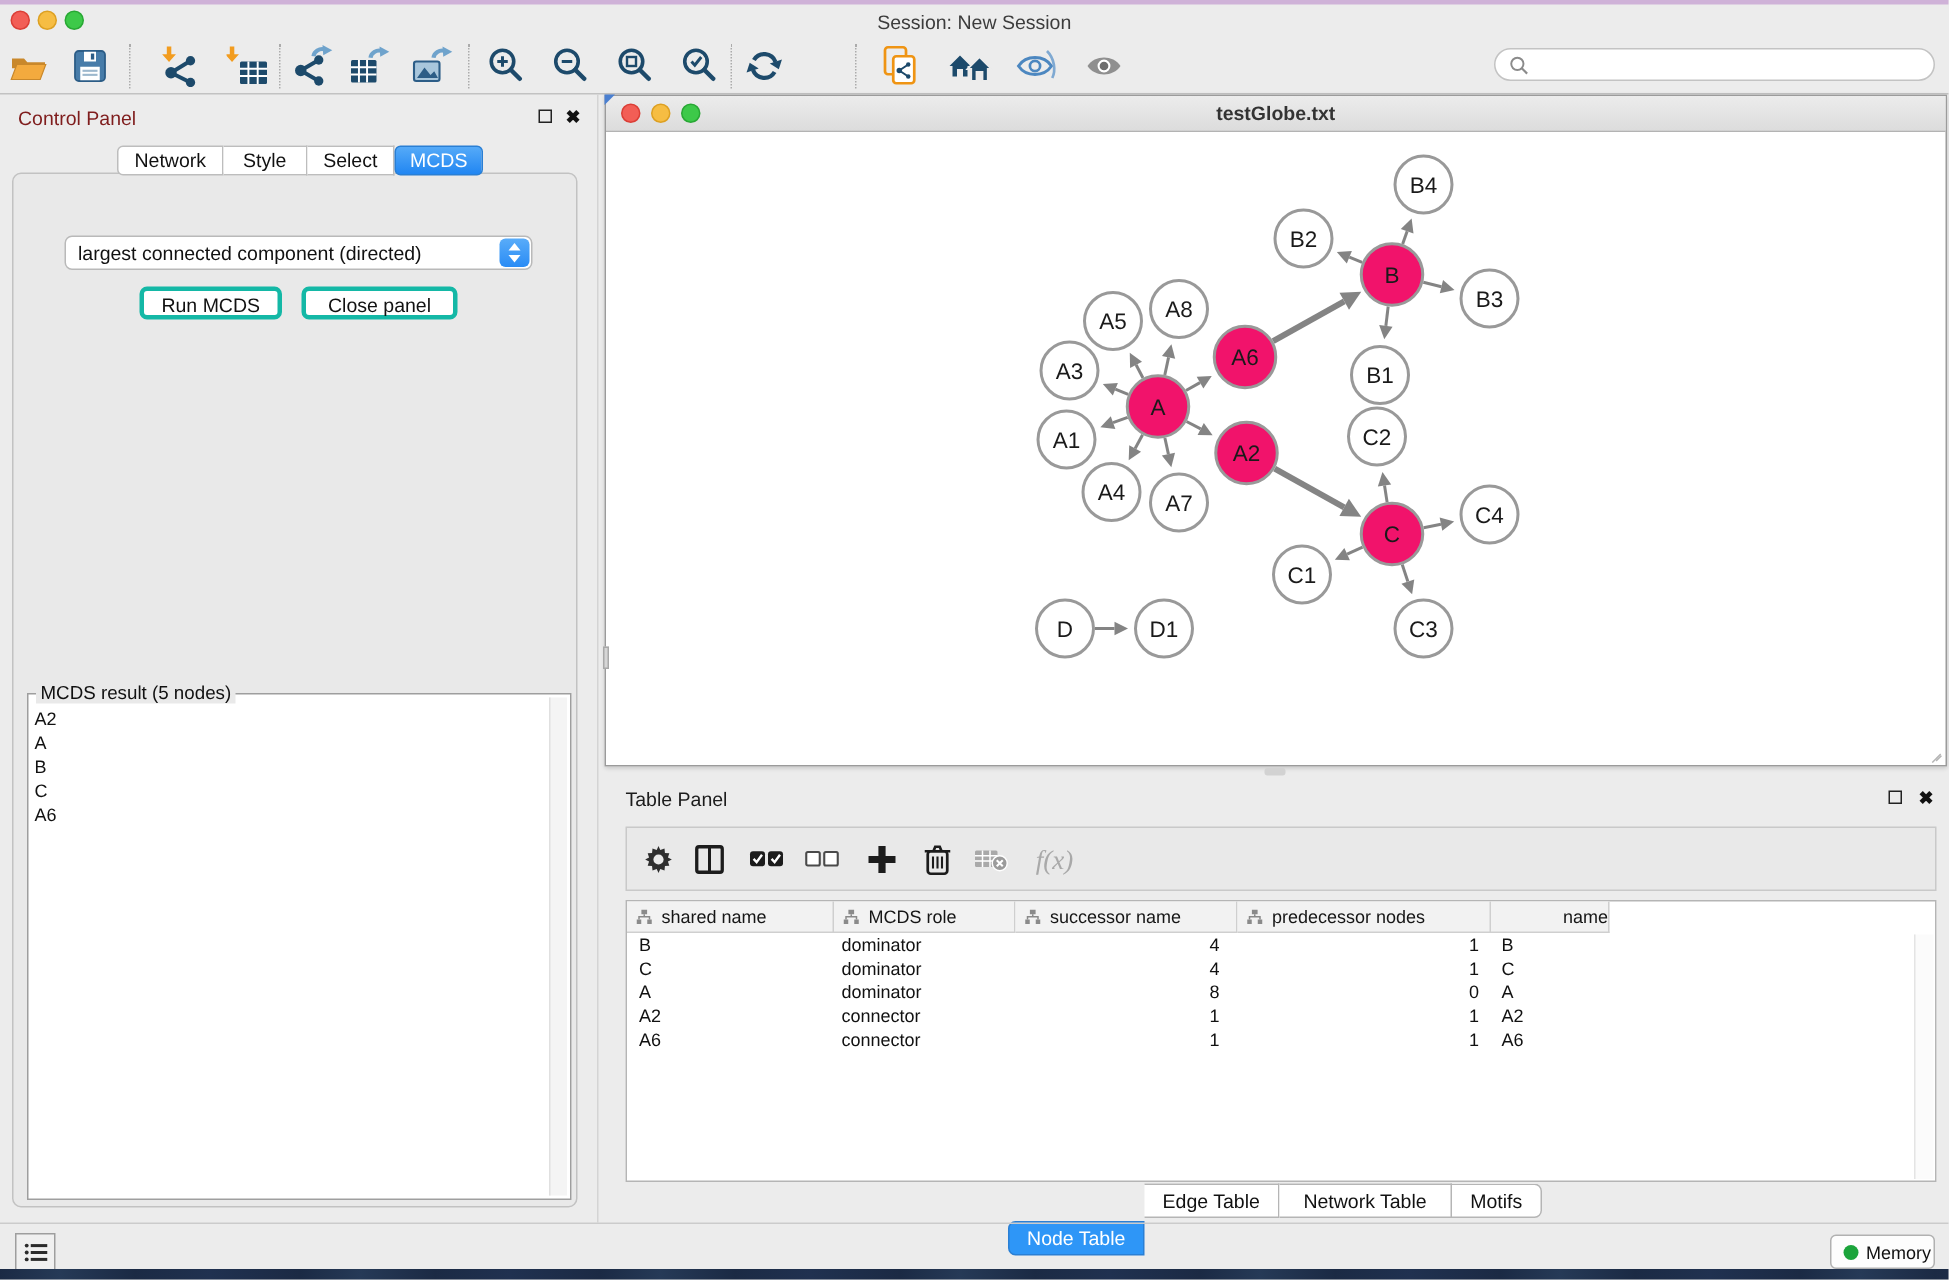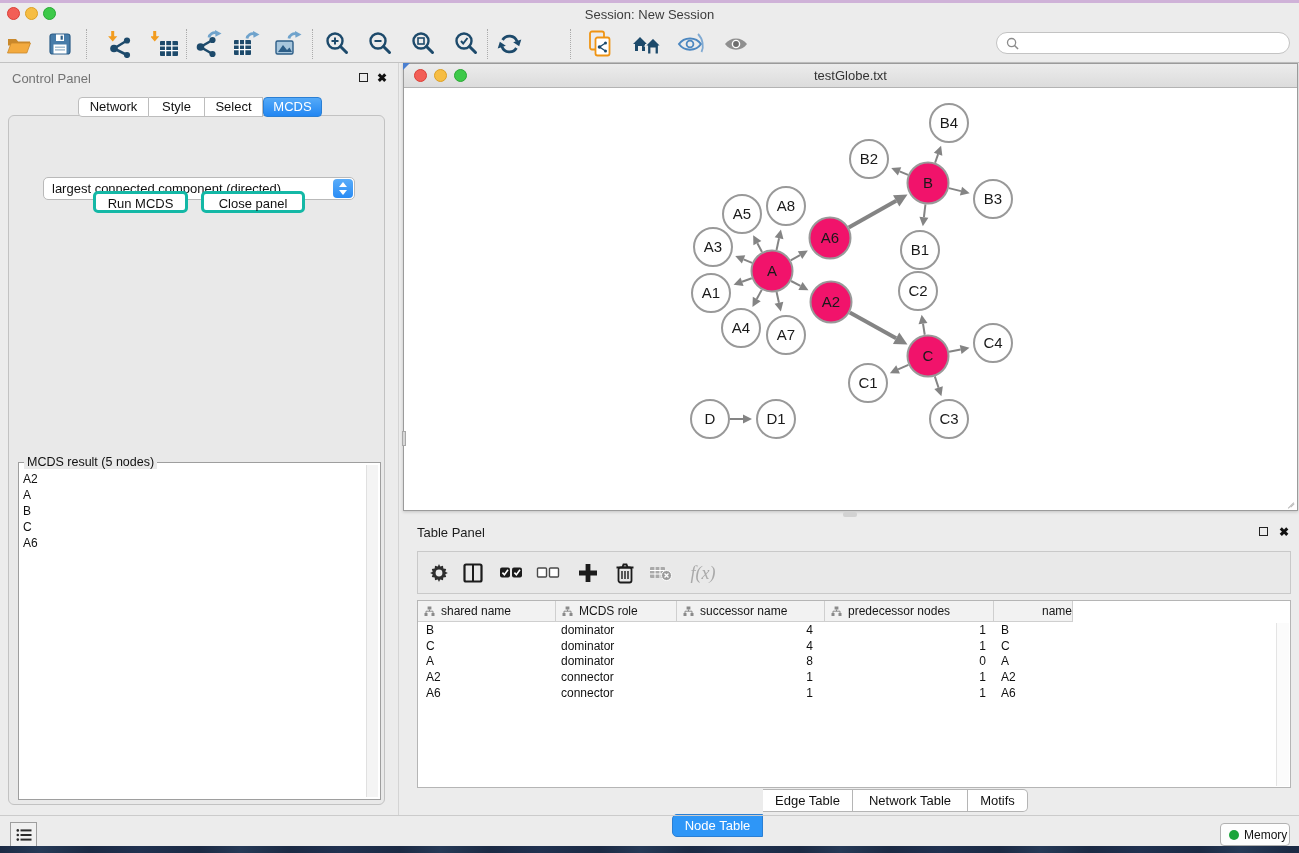--- a/index.html
+++ b/index.html
@@ -19,51 +19,51 @@
 
 
 #toolbar { left:0; top:26px; width:1299px; height:37px; border-bottom:1px solid #c2c2c2; }
 .tb-btn { position:absolute; top:1px; width:34px; height:34px; display:flex; align-items:center; justify-content:center; }
 .tb-sep { position:absolute; top:3px; height:30px; width:1px; border-left:1px dotted #ababab; }
 #search-box { left:996px; top:6px; width:294px; height:22px; background:#fff; border:1px solid #c3c3c3; border-radius:11px; display:flex; align-items:center; padding-left:9px; }
 #search-box input { border:none; outline:none; font-size:12px; width:250px; background:transparent; }
 
 
 #control-panel { left:0; top:63px; width:399px; height:752px; border-right:1px solid #d4d4d4; }
-#cp-title { left:12px; top:8px; font-size:13px; color:#737373; }
+#cp-title { left:12px; top:8px; font-size:13px; color:#7f1d1d; }
 .float-ico { width:9px; height:9px; border:1.5px solid #222; display:inline-block; }
 .close-ico { font-size:12px; font-weight:bold; color:#111; }
 #cp-float { left:359px; top:10px; }
 #cp-close { left:377px; top:8px; }
 #cp-box { left:8px; top:52px; width:377px; height:690px; border:1px solid #c2c2c2; border-radius:6px; background:#e9e9e9; }
 .cp-tab { position:absolute; top:34px; height:20px; background:#fff; border:1px solid #bdbdbd; border-left:none; font-size:13px; color:#111; text-align:center; line-height:18px; z-index:3; }
 .cp-tab.first { border-left:1px solid #bdbdbd; border-radius:4px 0 0 4px; }
 .cp-tab.active { background:linear-gradient(#55aaf8,#2186f2); color:#fff; border:1px solid #2a7fd4; border-radius:4px; }
 #opt-label { left:0; top:74px; width:399px; text-align:center; font-size:13px; color:#1a1a1a; }
-#criterion-select { left:43px; top:94px; width:312px; height:23px; background:#fff; border:1px solid #b9b9b9; border-radius:5px; font-size:13px; color:#111; line-height:21px; padding-left:8px;margin-top:20px; }
+#criterion-select { left:43px; top:94px; width:312px; height:23px; background:#fff; border:1px solid #b9b9b9; border-radius:5px; font-size:13px; color:#111; line-height:21px; padding-left:8px; }
 #criterion-stepper { right:1px; top:1px; width:20px; height:19px; background:linear-gradient(#59acf9,#2a8cf5); border-radius:4px; margin:0; top:1px; }
 .stp { position:absolute; left:6px; width:0; height:0; border-left:4px solid transparent; border-right:4px solid transparent; }
 .stp.up { top:3px; border-bottom:5px solid #fff; }
 .stp.dn { bottom:3px; border-top:5px solid #fff; }
 .cp-btn { position:absolute; top:128px; height:22px; background:#fff; border:3px solid #14b8a6; border-radius:5px; font-size:13px; color:#111; text-align:center; line-height:20px; }
 #run-btn { left:93px; width:95px; }
 #closep-btn { left:201px; width:104px; }
 #result-box { left:18px; top:399px; width:363px; height:338px; border:1px solid #9e9e9e; background:#fff; }
 #result-legend { left:5px; top:-8px; font-size:12.5px; color:#111; background:#e9e9e9; padding:0 3px; }
 .result-item { position:absolute; left:4px; font-size:12px; color:#111; height:16px; line-height:16px; }
 #result-scroll { right:2px; top:2px; width:12px; bottom:2px; background:#f4f4f4; border-left:1px solid #e0e0e0; }
 
 
 #net-window { left:403px; top:63px; width:895px; height:448px; background:#fff; border:1px solid #9b9b9b; box-shadow:0 1px 3px rgba(0,0,0,.18); }
 #net-titlebar { left:0; top:0; right:0; height:24px; background:linear-gradient(#ececec,#dcdcdc); border-bottom:1px solid #b3b3b3; }
 .nlight { width:13px; height:13px; border-radius:50%; top:5px; }
 #nl-red { left:10px; background:#f25e56; border:1px solid #db3e36; }
 #nl-yellow { left:30px; background:#f6bd43; border:1px solid #dda022; }
 #nl-green { left:50px; background:#3dc949; border:1px solid #28a834; }
-#net-title { left:0; right:0; top:0; height:36px; text-align:center; line-height:24px; font-size:13px; color:#333; }
+#net-title { left:0; right:0; top:0; height:36px; text-align:center; line-height:24px; font-size:13px; color:#333;font-weight:bold; }
 #corner-mark { left:-1px; top:-1px; width:0; height:0; border-top:7px solid #4a7fd0; border-right:7px solid transparent; }
 #graph-svg { left:0; top:24px; }
 #net-grip { right:2px; bottom:2px; width:10px; height:10px; }
 #net-grip div { position:absolute; background:#b5b5b5; height:1px; }
 #side-grip { left:-2px; top:367px; width:4px; height:15px; background:#d6d6d6; border:1px solid #a8a8a8; }
 #split-grip { left:843px; top:512px; width:14px; height:5px; background:#d2d2d2; border-radius:2px; }
 
 
 #table-panel { left:399px; top:517px; width:900px; height:298px; }
 #tp-title { left:18px; top:8px; font-size:13px; color:#1c1c1c; }

